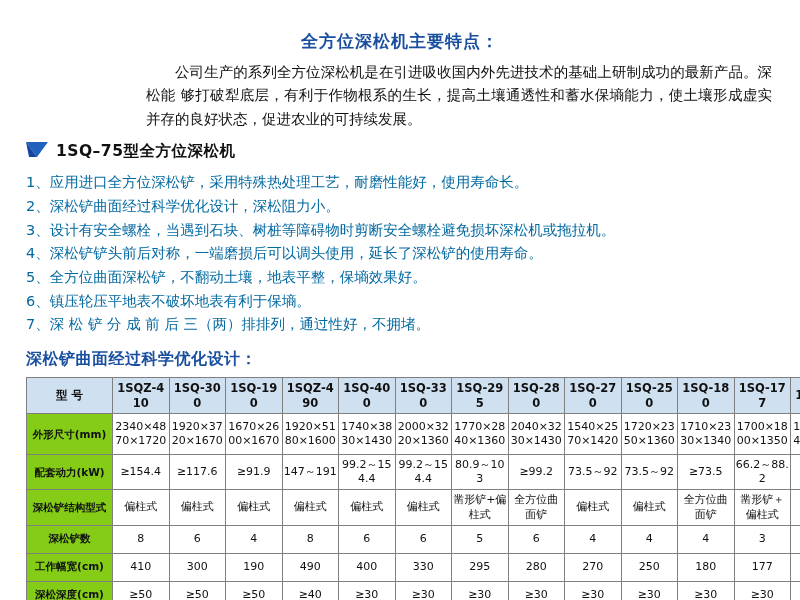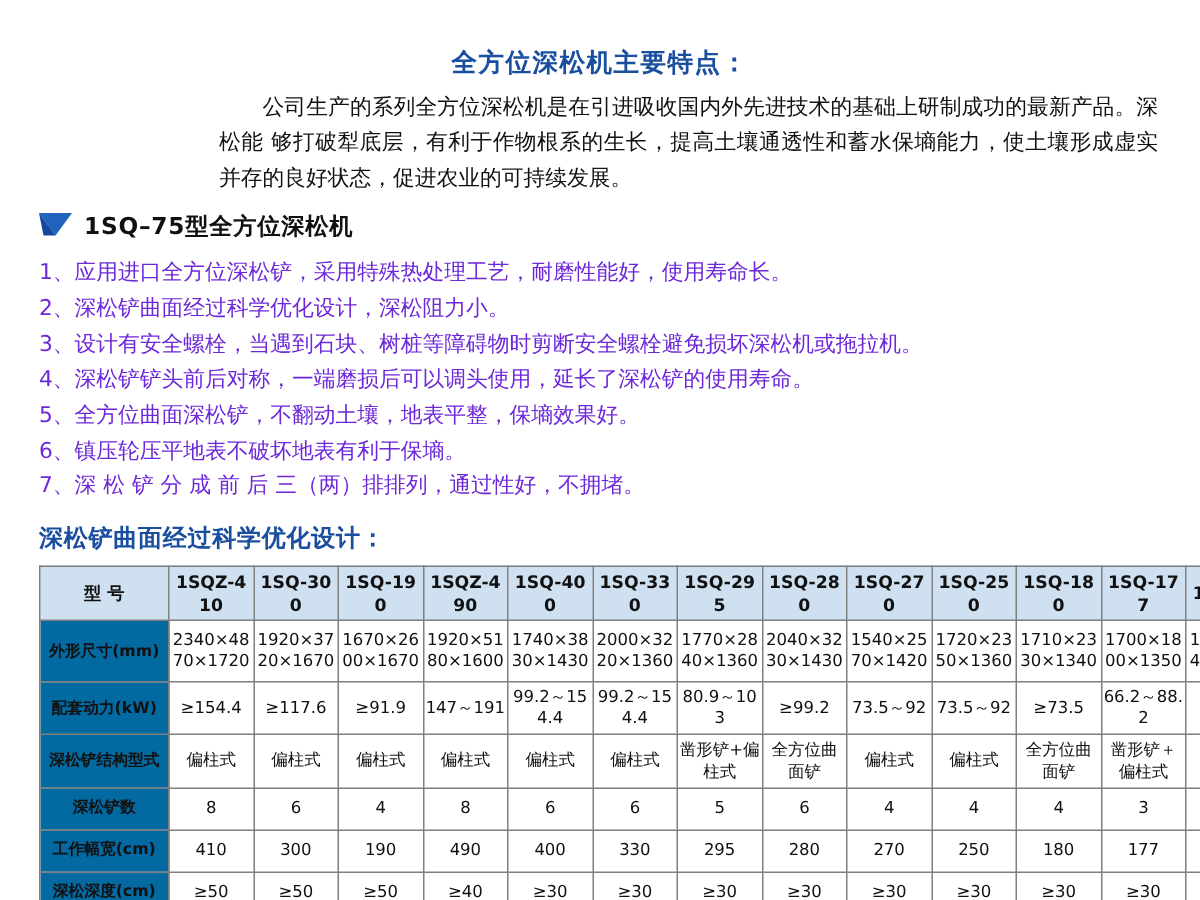--- a/index.html
+++ b/index.html
@@ -53,21 +53,21 @@
     font-weight: bold;
     color: #111;
     letter-spacing: 0.5px;
   }
   .feature-list {
     margin: 2px 0 0 8px;
   }
   .feature-item {
     font-size: 14.5px;
     line-height: 1.63;
-    color: #6d28d9;
+    color: #0369a1;
     white-space: nowrap;
   }
   .spec-title {
     color: #1a4fa0;
     font-size: 16px;
     font-weight: bold;
     margin: 12px 0 7px 8px;
     letter-spacing: 0.5px;
   }
   table.spec {
@@ -86,21 +86,21 @@
     color: #111;
     word-break: break-all;
   }
   table.spec tr.hdr td {
     background: #cfe0f0;
     font-weight: bold;
     font-size: 11.5px;
     height: 19px;
   }
   table.spec td.rowhead {
-    background: #0369a1;
+    background: #84cc16;
     font-weight: bold;
     font-size: 10.5px;
     text-align: center;
   }
   col.c0 { width: 86px; }
   col.cx { width: 56.5px; }
   .r-dim td { height: 34px; }
   .r-pow td { height: 21px; }
   .r-type td { height: 21px; font-size: 9.5px; }
   .r-num td { height: 21px; }

